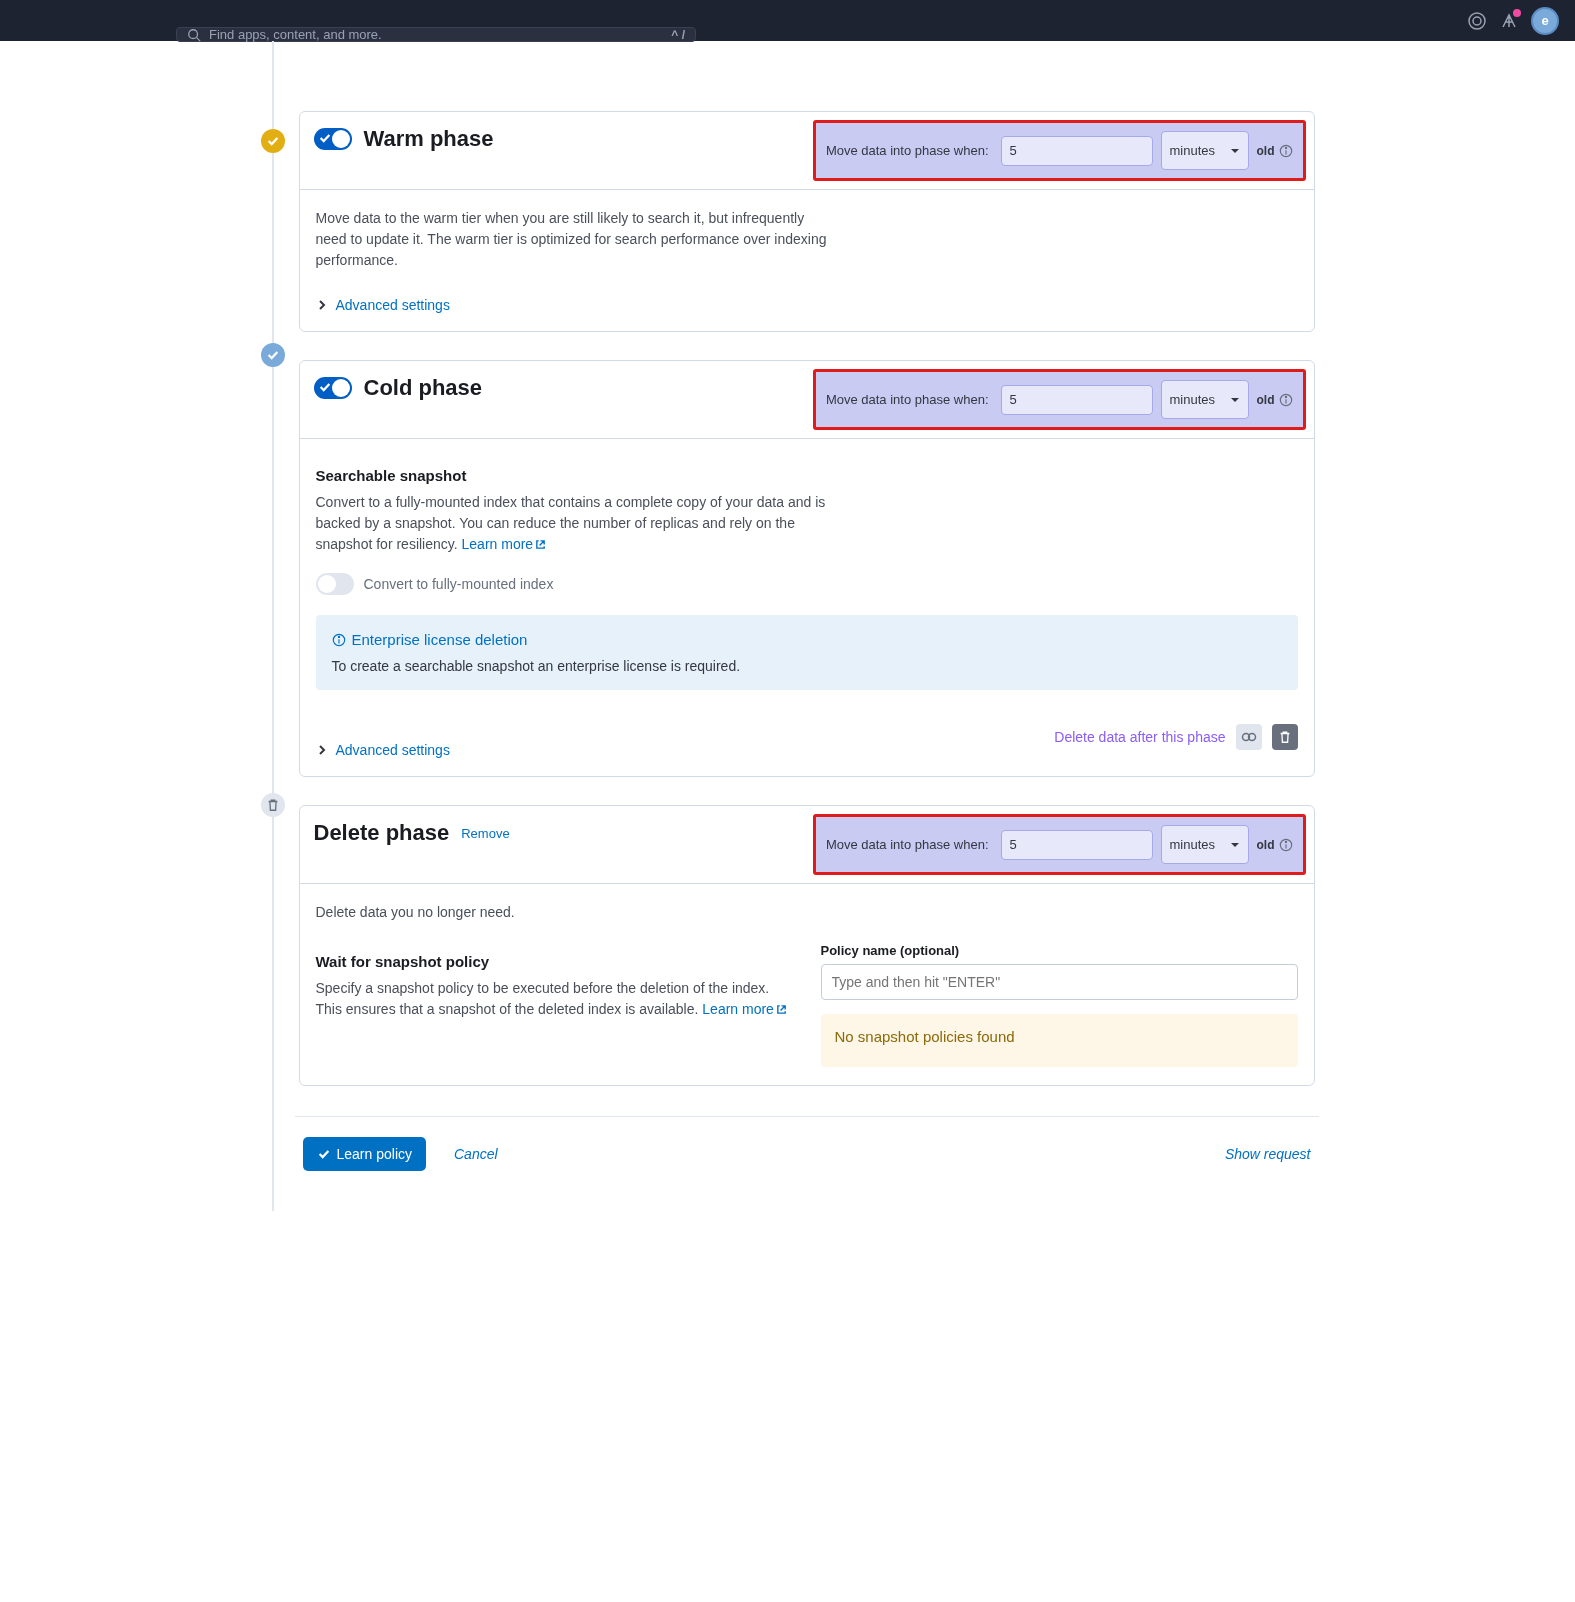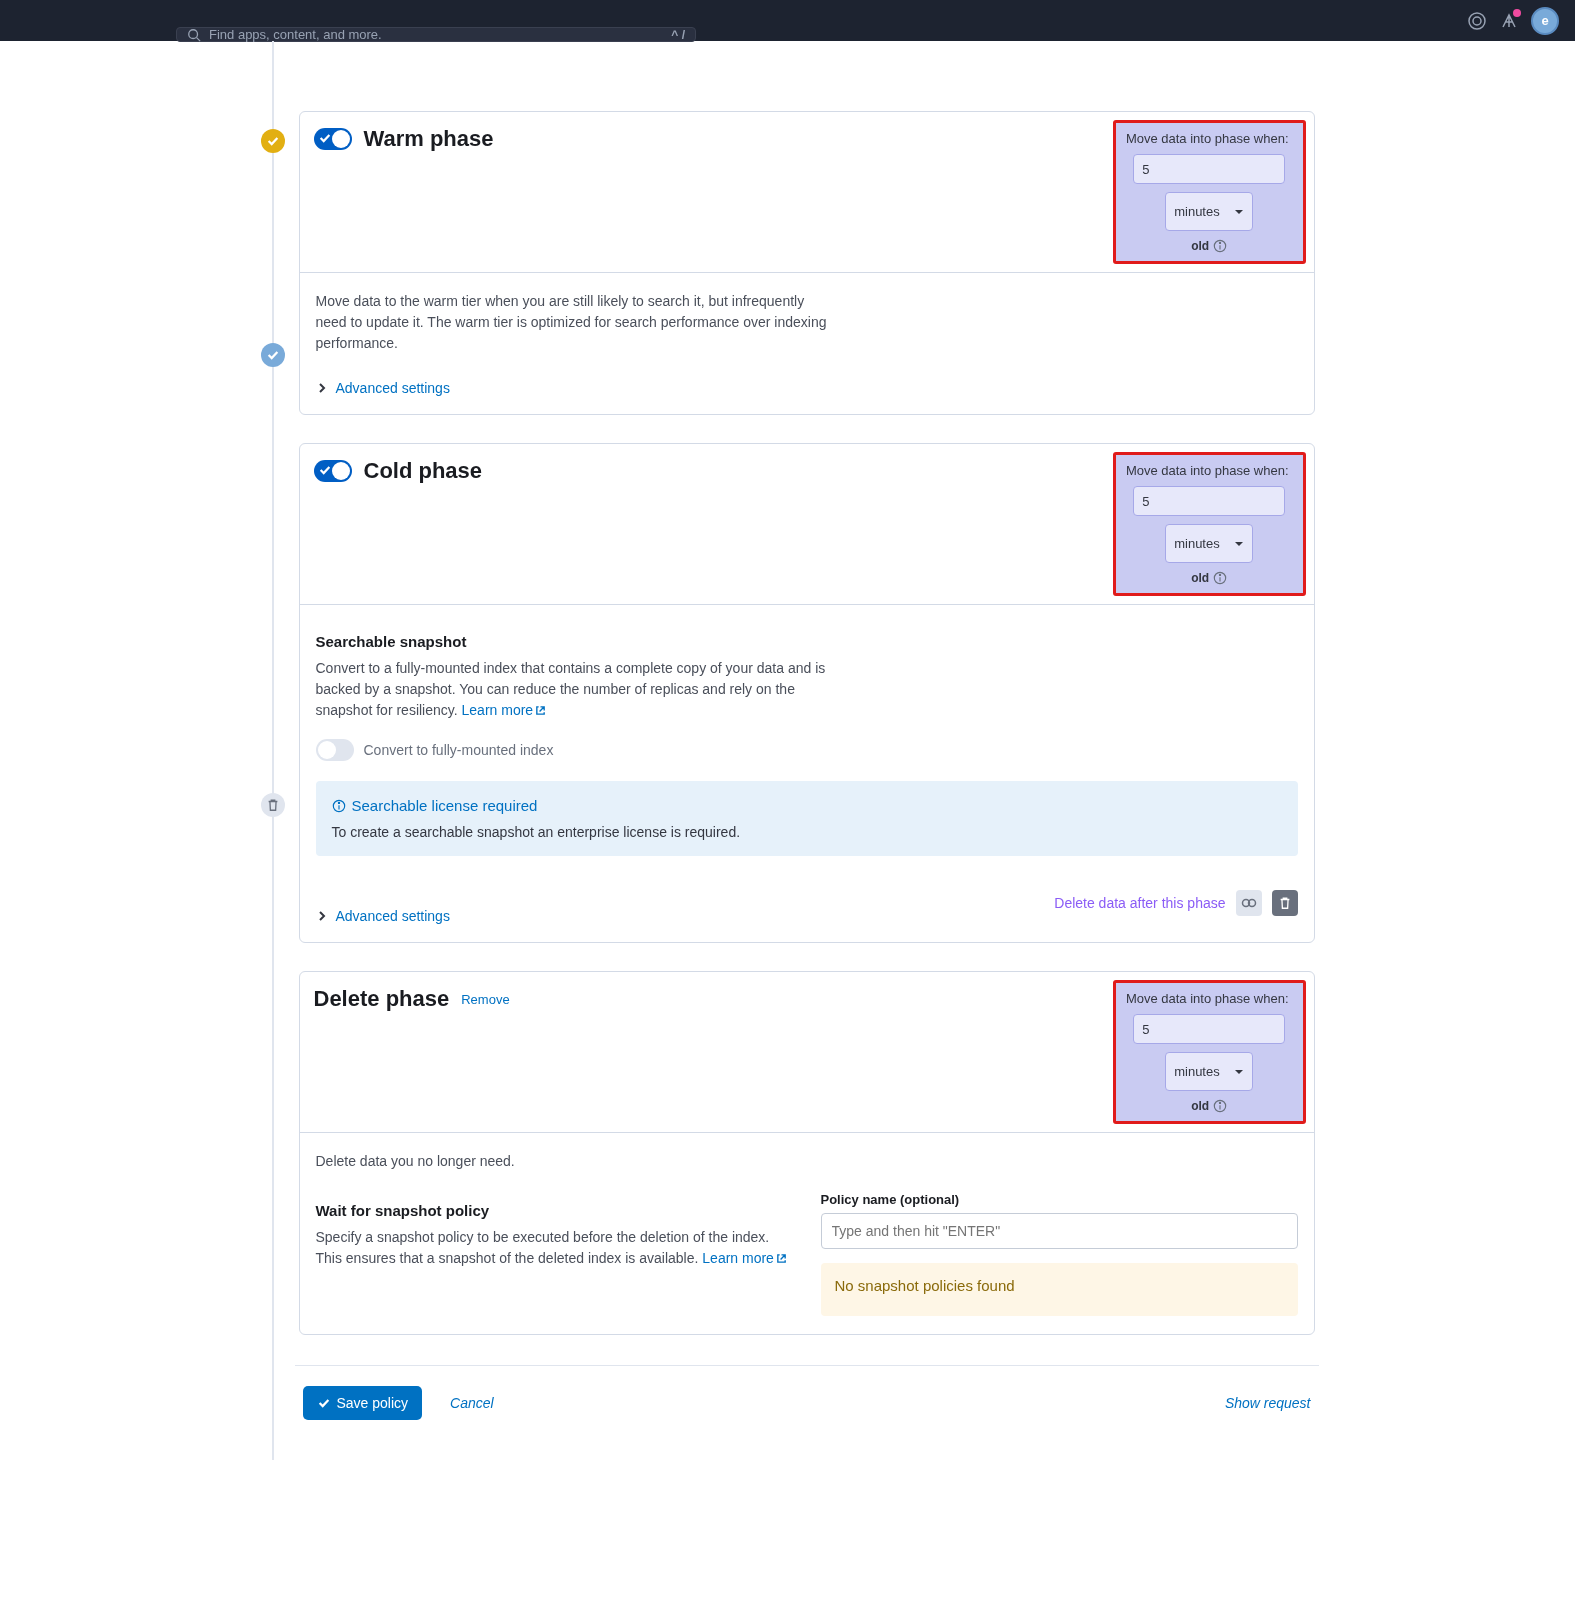--- a/index.html
+++ b/index.html
@@ -22,21 +22,21 @@
   .rail-icon.delete { top: 752px; background: #e0e5ee; color: #69707d; }
   .phases { margin-left: 56px; padding-top: 70px; }
   .card { border: 1px solid #d3dae6; border-radius: 6px; margin-bottom: 28px; overflow: hidden; }
   .card-head { display: flex; align-items: flex-start; justify-content: space-between; padding: 14px 14px 14px 14px; border-bottom: 1px solid #d3dae6; min-height: 54px; position: relative; }
   .head-left { display: flex; align-items: center; gap: 12px; }
   .toggle { width: 38px; height: 22px; background: #005ec4; border-radius: 11px; position: relative; flex: none; cursor: pointer; }
   .toggle::after { content: ""; width: 18px; height: 18px; background: #fff; border-radius: 50%; position: absolute; top: 2px; right: 2px; }
   .toggle .chk { position: absolute; left: 4px; top: 3px; width: 14px; height: 14px; color: #fff;}
   .phase-title { font-size: 22px; font-weight: 700; color: #1a1c21; }
   .remove-link { color: #0071c2; font-size: 13px; cursor: pointer; }
-  .move-box { display: flex; align-items: center; gap: 8px; background: #c9cbf2; padding: 8px 10px; border: 3px solid #e01b1b; border-radius: 3px; min-height: 50px; margin: -6px -6px -6px 0; flex-direction: column; }
+  .move-box { display: flex; align-items: center; gap: 8px; background: #c9cbf2; padding: 8px 10px; border: 3px solid #e01b1b; border-radius: 3px; min-height: 50px; margin: -6px -6px -6px 0; }
   .move-label { font-size: 13px; color: #343741; margin-right: 4px; }
   .num-input { width: 152px; height: 30px; background: #e7e8fa; border: 1px solid #a6a8e8; border-radius: 4px; padding: 0 8px; font-size: 13px; color: #343741; }
   .unit-select { width: 88px; height: 39px; background: #e7e8fa; border: 1px solid #a6a8e8; border-radius: 4px; padding: 0 8px; font-size: 13px; color: #343741; display: flex; align-items: center; justify-content: space-between; }
   .old-group { display: flex; align-items: center; gap: 4px; font-size: 12px; font-weight: 600; color: #343741; }
   .info-icon { width: 14px; height: 14px; color: #69707d; }
   .card-body { padding: 18px 16px; }
   .desc { color: #4a4f5a; font-size: 14px; line-height: 1.5; max-width: 520px; margin-bottom: 16px; }
   .adv-link { display: flex; align-items: center; gap: 8px; color: #0071c2; font-size: 14px; cursor: pointer; margin-top: 26px; }
   .chev { width: 12px; height: 12px; color: #343741; }
   .sub-h { font-size: 15px; font-weight: 700; color: #1a1c21; margin: 10px 0 8px; }
@@ -204,21 +204,21 @@
           </div>
           <span class="off-label">Convert to fully-mounted index</span>
         </div>
         <div class="callout">
           <div class="callout-title">
             <svg class="info-icon" style="color:#0071c2" viewBox="0 0 16 16" fill="none" stroke="currentColor" stroke-width="1.3">
                 <circle cx="8" cy="8" r="6.5"></circle>
                 <line x1="8" y1="7" x2="8" y2="12"></line>
                 <circle cx="8" cy="4.5" r="0.7" fill="currentColor"></circle>
               </svg>
-            <span>Searchable license required</span>
+            <span>Enterprise license deletion</span>
           </div>
           <div class="callout-body">To create a searchable snapshot an enterprise license is required.</div>
         </div>
         <div class="phase-foot">
           <div class="adv-link">
             <svg class="chev" viewBox="0 0 12 12" fill="none" stroke="currentColor" stroke-width="2">
                 <path d="M4 2 L8 6 L4 10"></path>
               </svg>
             <span>Advanced settings</span>
           </div>
@@ -288,21 +288,21 @@
     </div>
 
     <div class="separator"></div>
 
     <div class="footer-bar">
       <div class="foot-left">
         <div class="primary-btn">
           <svg viewBox="0 0 16 16" fill="none" stroke="currentColor" stroke-width="2.5">
               <path d="M3 8 L6.5 11.5 L13 4.5"></path>
             </svg>
-          <span>Save policy</span>
+          <span>Learn policy</span>
         </div>
         <span class="link-btn">Cancel</span>
       </div>
       <span class="link-btn">Show request</span>
     </div>
 
   </div>
 </div>
 
 </body></html>

